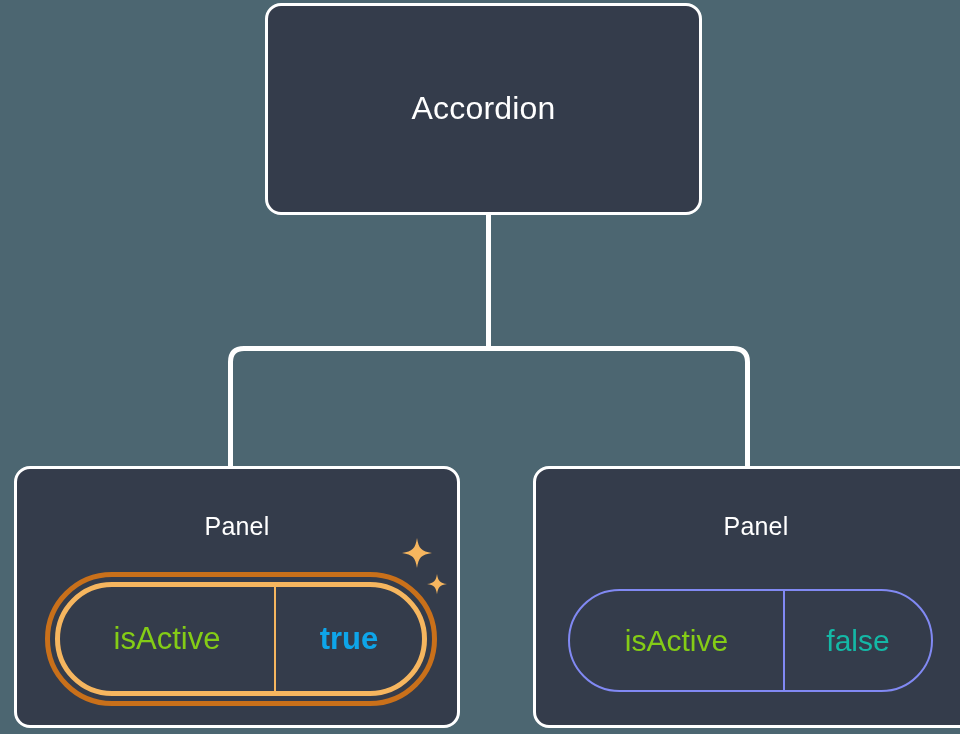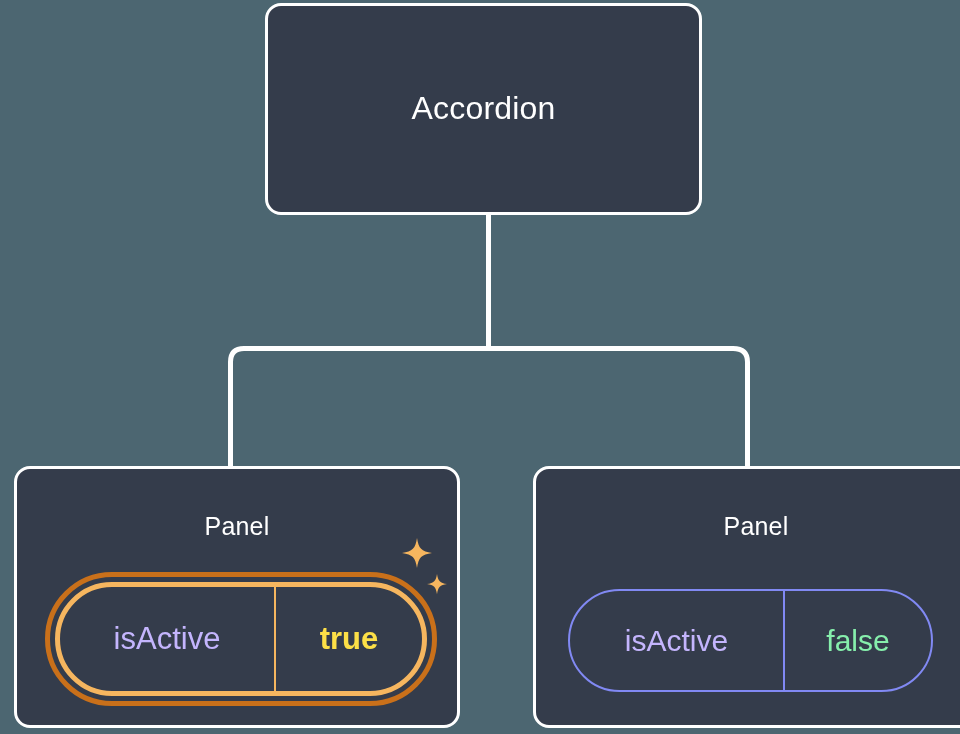--- a/index.html
+++ b/index.html
@@ -94,27 +94,27 @@
 
   .pill-cell {
     display: flex;
     align-items: center;
     justify-content: center;
     box-sizing: border-box;
     white-space: nowrap;
   }
 
   .pill-key {
-    color: #c4b5fd;
+    color: #84cc16;
     font-size: 30px;
     font-weight: 400;
   }
 
   .pill-val {
-    color: #86efac;
+    color: #14b8a6;
     font-size: 30px;
     font-weight: 400;
   }
 
   
   .pill.plain {
     border: 2px solid #8189f3;
     height: 103px;
   }
   .pill.plain .pill-key { width: 213px; }
@@ -141,21 +141,21 @@
   }
   .pill.highlight .pill-key {
     width: 214px;
     font-size: 31px;
   }
   .pill.highlight .pill-val {
     width: 148px;
     border-left: 2px solid #f6b65f;
     font-size: 31px;
     font-weight: 700;
-    color: #fde047;
+    color: #0ea5e9;
     text-align: center;
   }
 
   
   .sparkles {
     position: absolute;
     pointer-events: none;
   }
 
   

